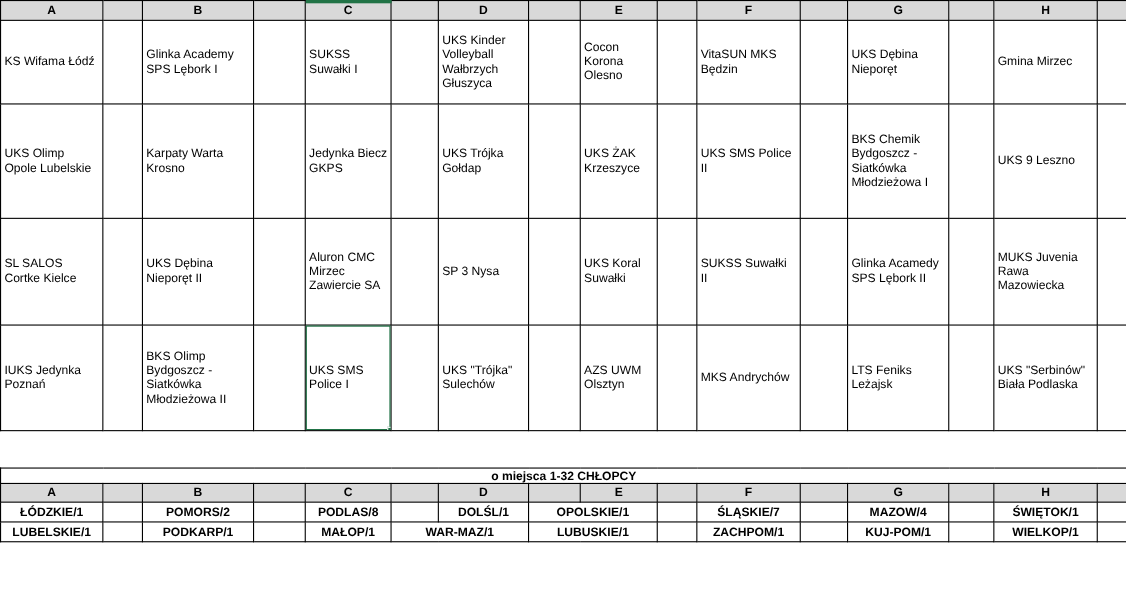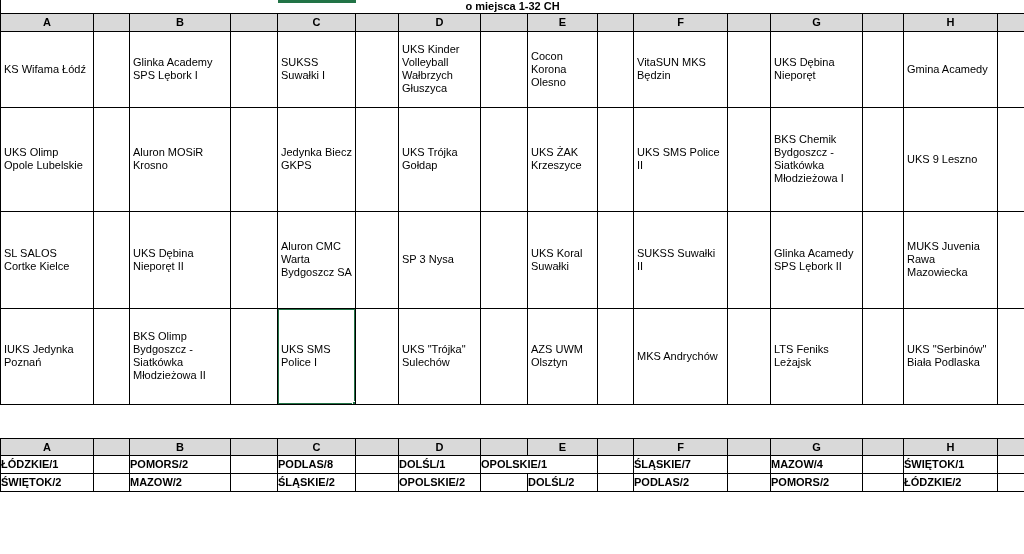--- a/index.html
+++ b/index.html
@@ -12,21 +12,21 @@
   
   td.c{padding:1px 3px;vertical-align:middle;text-align:left;line-height:13px;word-wrap:break-word;}
   
   td.sp{padding:0;}
   
   td.hd{background:#d9d9d9;font-weight:700;text-align:center;vertical-align:middle;}
   
   td.tt{font-weight:700;text-align:center;vertical-align:middle;}
   td.no-top{border-top:none;}
   
-  table.bt td.v{font-weight:700;vertical-align:middle;}
+  table.bt td.v{font-weight:700;text-align:center;vertical-align:middle;}
   
   td.selwrap{position:relative;}
   .selbox{position:absolute;left:-1px;top:-1px;right:-1px;bottom:-1px;border:2px solid #217346;pointer-events:none;}
   .selhandle{position:absolute;right:-4px;bottom:-4px;width:5px;height:5px;background:#217346;border:1px solid #fff;z-index:3;}
   .col-indicator{position:absolute;left:278px;top:0;width:78px;height:3px;background:#217346;z-index:4;}
   .gap{height:33px;}
 </style>
 </head>
 <body>
 
@@ -45,23 +45,20 @@
     <col style="width:70px">
       <col style="width:36px">
       <col style="width:94px">
       <col style="width:43px">
     <col style="width:92px">
       <col style="width:41px">
       <col style="width:94px">
       <col style="width:27px">
   </colgroup>
   <tbody>
-      <tr style="height:13px">
-    <td class="tt no-top" colspan="16">o miejsca 1-32 CH</td>
-  </tr>
   <tr style="height:18px">
     <td class="hd">A</td>
     <td class="hd sp"></td>
     <td class="hd">B</td>
     <td class="hd sp"></td>
     <td class="hd">C</td>
     <td class="hd sp"></td>
     <td class="hd">D</td>
     <td class="hd sp"></td>
     <td class="hd">E</td>
@@ -81,47 +78,47 @@
     <td class="c">SUKSS Suwałki I</td>
     <td class="sp"></td>
     <td class="c">UKS Kinder Volleyball Wałbrzych Głuszyca</td>
     <td class="sp"></td>
     <td class="c">Cocon Korona Olesno</td>
     <td class="sp"></td>
     <td class="c">VitaSUN MKS Będzin</td>
     <td class="sp"></td>
     <td class="c">UKS Dębina Nieporęt</td>
     <td class="sp"></td>
-    <td class="c">Gmina Acamedy</td>
+    <td class="c">Gmina Mirzec</td>
     <td class="sp"></td>
   </tr>
   <tr style="height:104px">
     <td class="c">UKS Olimp Opole Lubelskie</td>
     <td class="sp"></td>
-    <td class="c">Aluron MOSiR Krosno</td>
+    <td class="c">Karpaty Warta Krosno</td>
     <td class="sp"></td>
     <td class="c">Jedynka Biecz GKPS</td>
     <td class="sp"></td>
     <td class="c">UKS Trójka Gołdap</td>
     <td class="sp"></td>
     <td class="c">UKS ŻAK Krzeszyce</td>
     <td class="sp"></td>
     <td class="c">UKS SMS Police II</td>
     <td class="sp"></td>
     <td class="c">BKS Chemik Bydgoszcz - Siatkówka Młodzieżowa I</td>
     <td class="sp"></td>
     <td class="c">UKS 9 Leszno</td>
     <td class="sp"></td>
   </tr>
   <tr style="height:97px">
     <td class="c">SL SALOS Cortke Kielce</td>
     <td class="sp"></td>
     <td class="c">UKS Dębina Nieporęt II</td>
     <td class="sp"></td>
-    <td class="c">Aluron CMC Warta Bydgoszcz SA</td>
+    <td class="c">Aluron CMC Mirzec Zawiercie SA</td>
     <td class="sp"></td>
     <td class="c">SP 3 Nysa</td>
     <td class="sp"></td>
     <td class="c">UKS Koral Suwałki</td>
     <td class="sp"></td>
     <td class="c">SUKSS Suwałki II</td>
     <td class="sp"></td>
     <td class="c">Glinka Acamedy SPS Lębork II</td>
     <td class="sp"></td>
     <td class="c">MUKS Juvenia Rawa Mazowiecka</td>
@@ -167,20 +164,23 @@
     <col style="width:70px">
       <col style="width:36px">
       <col style="width:94px">
       <col style="width:43px">
     <col style="width:92px">
       <col style="width:41px">
       <col style="width:94px">
       <col style="width:27px">
   </colgroup>
   <tbody>
+      <tr style="height:14px">
+    <td class="tt" colspan="16">o miejsca 1-32 CHŁOPCY</td>
+  </tr>
   <tr style="height:17px">
     <td class="hd">A</td>
     <td class="hd sp"></td>
     <td class="hd">B</td>
     <td class="hd sp"></td>
     <td class="hd">C</td>
     <td class="hd sp"></td>
     <td class="hd">D</td>
     <td class="hd sp"></td>
     <td class="hd">E</td>
@@ -203,31 +203,29 @@
     <td class="v" colspan="2">OPOLSKIE/1</td>
     <td class="sp"></td>
     <td class="v">ŚLĄSKIE/7</td>
     <td class="sp"></td>
     <td class="v">MAZOW/4</td>
     <td class="sp"></td>
     <td class="v">ŚWIĘTOK/1</td>
     <td class="sp"></td>
   </tr>
   <tr style="height:18px">
-    <td class="v">ŚWIĘTOK/2</td>
-    <td class="sp"></td>
-    <td class="v">MAZOW/2</td>
-    <td class="sp"></td>
-    <td class="v">ŚLĄSKIE/2</td>
-    <td class="sp"></td>
-    <td class="v">OPOLSKIE/2</td>
-    <td class="sp"></td>
-    <td class="v">DOLŚL/2</td>
-    <td class="sp"></td>
-    <td class="v">PODLAS/2</td>
-    <td class="sp"></td>
-    <td class="v">POMORS/2</td>
-    <td class="sp"></td>
-    <td class="v">ŁÓDZKIE/2</td>
+    <td class="v">LUBELSKIE/1</td>
+    <td class="sp"></td>
+    <td class="v">PODKARP/1</td>
+    <td class="sp"></td>
+    <td class="v">MAŁOP/1</td>
+    <td class="v" colspan="2">WAR-MAZ/1</td>
+    <td class="v" colspan="2">LUBUSKIE/1</td>
+    <td class="sp"></td>
+    <td class="v">ZACHPOM/1</td>
+    <td class="sp"></td>
+    <td class="v">KUJ-POM/1</td>
+    <td class="sp"></td>
+    <td class="v">WIELKOP/1</td>
     <td class="sp"></td>
   </tr>
 </tbody>
   </table>
 
 </body></html>

